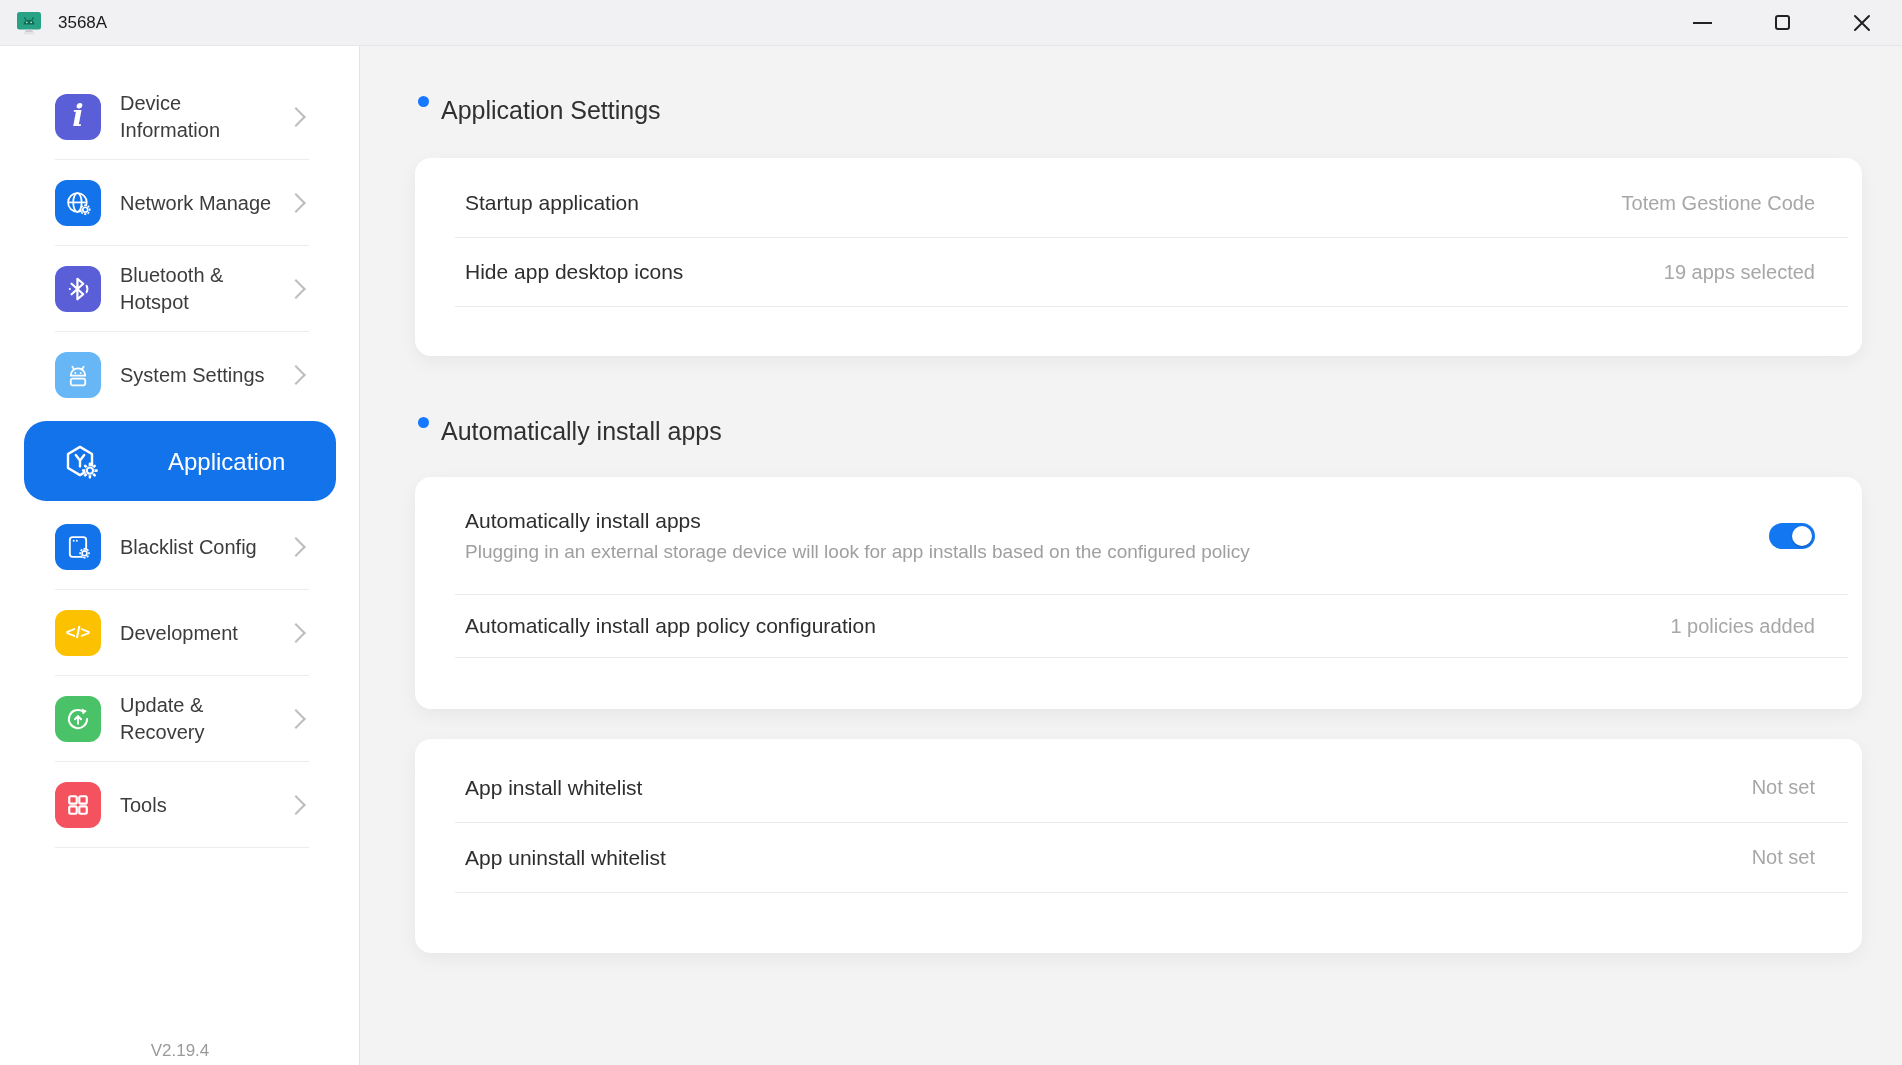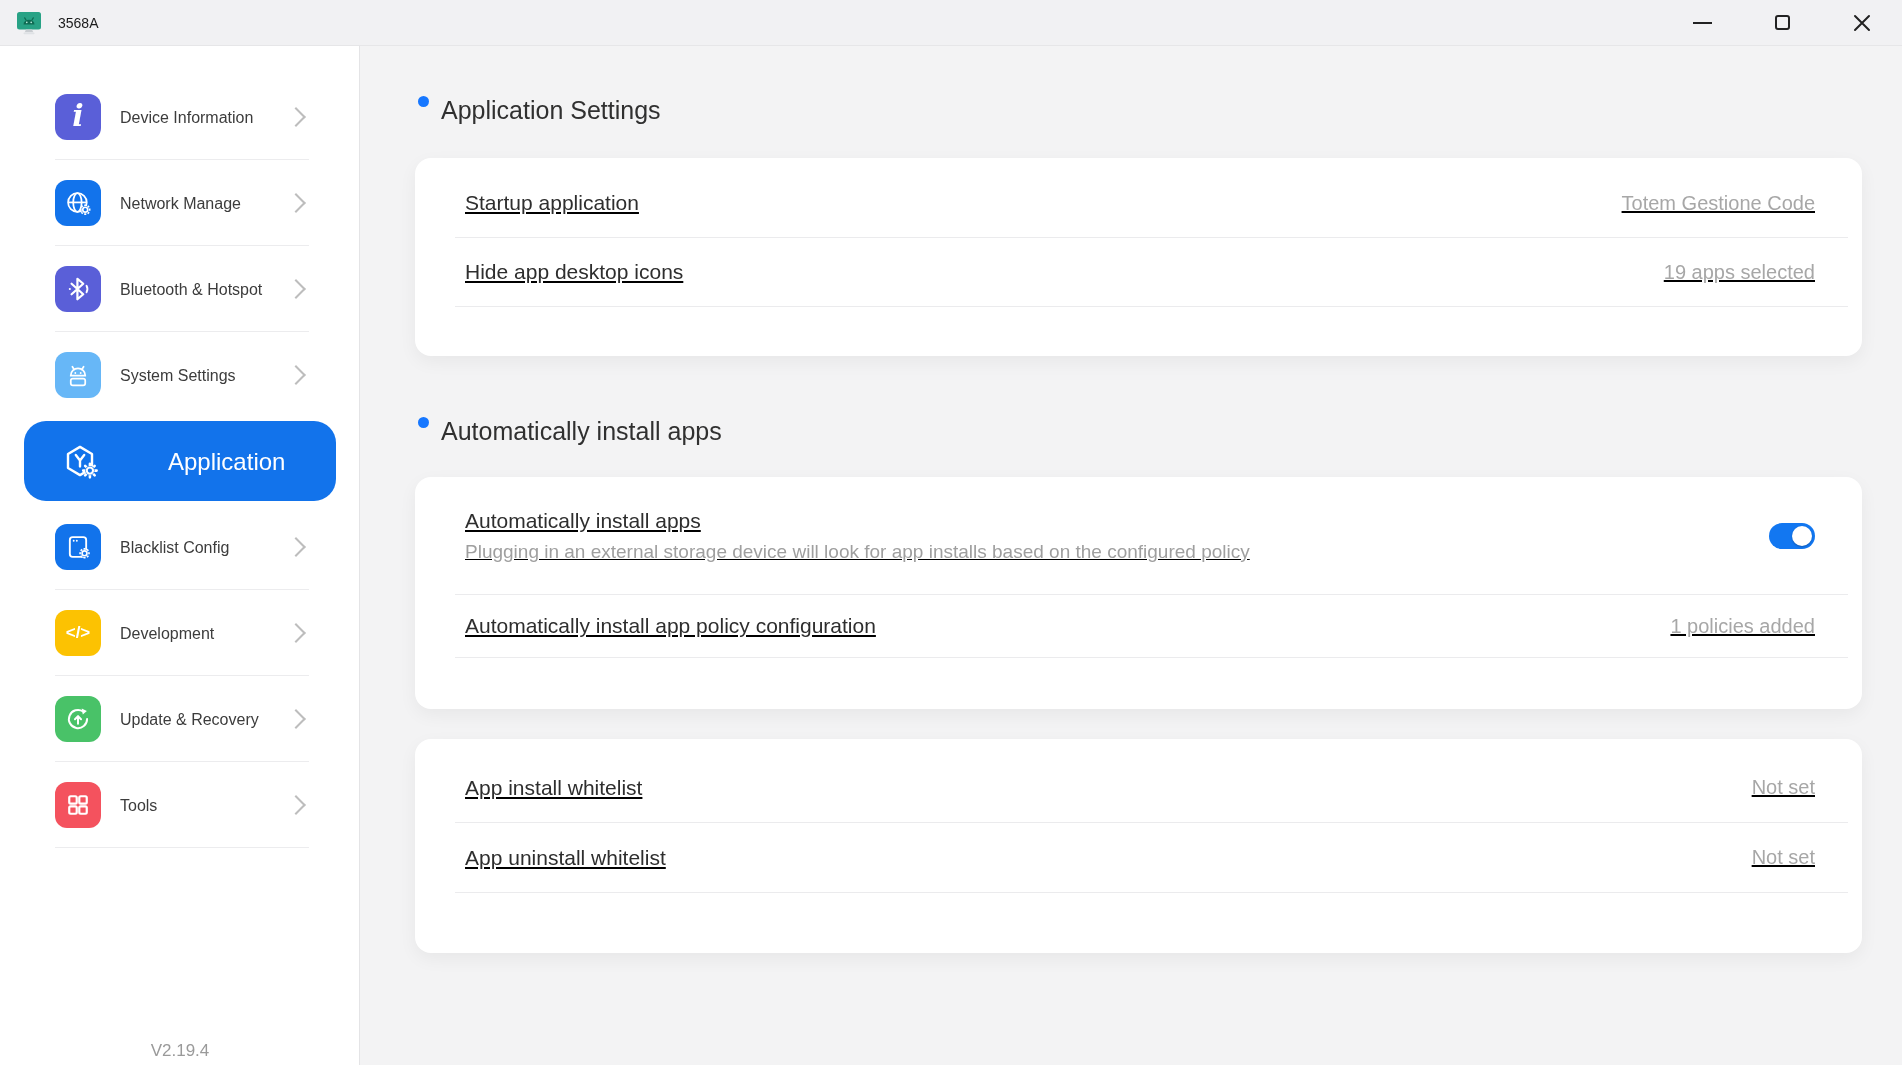--- a/index.html
+++ b/index.html
@@ -8,21 +8,21 @@
     background:#f3f3f4;font-family:"Liberation Sans",sans-serif;
     -webkit-font-smoothing:antialiased;
   }
   
   .titlebar{
     position:absolute;left:0;top:0;width:1902px;height:46px;
     background:#f1f1f3;border-bottom:1px solid #e6e6e8;
     display:flex;align-items:center;box-sizing:border-box;
   }
   .app-icon{width:30px;height:30px;margin-left:14px;display:flex;align-items:center;justify-content:center;}
-  .titlebar-title{margin-left:14px;font-size:14px;color:#1b1b1b;}
+  .titlebar-title{margin-left:14px;font-size:17px;color:#1b1b1b;}
   .win-controls{margin-left:auto;display:flex;align-items:center;height:100%;}
   .win-btn{width:80px;height:100%;display:flex;align-items:center;justify-content:center;cursor:default;}
   .glyph-min{display:block;width:19px;height:0;border-top:2px solid #222;}
   .glyph-max{display:block;width:15px;height:15px;border:2px solid #222;border-radius:3px;box-sizing:border-box;}
   
   .sidebar{
     position:absolute;left:0;top:46px;width:360px;height:1019px;
     background:#ffffff;border-right:1px solid #e4e4e6;box-sizing:border-box;
   }
   .side-list{padding-top:28px;}
@@ -31,21 +31,21 @@
     padding-left:55px;box-sizing:border-box;cursor:pointer;
   }
   .side-item.hasdiv::after{
     content:"";position:absolute;left:55px;right:50px;bottom:0;height:1px;background:#ececee;
   }
   .side-icon{
     width:46px;height:46px;border-radius:12px;flex:0 0 auto;
     display:flex;align-items:center;justify-content:center;position:relative;color:#fff;
   }
   .side-label{
-    margin-left:19px;width:160px;font-size:16px;line-height:27px;color:#3c3c3c;
+    margin-left:19px;width:160px;font-size:20px;line-height:27px;color:#3c3c3c;
   }
   .chevron{
     width:12px;height:12px;border-top:2px solid #bdbdbd;border-right:2px solid #bdbdbd;
     transform:rotate(45deg);margin-left:auto;margin-right:56px;flex:0 0 auto;
   }
   .bg-indigo{background:#5a5fd8;}
   .bg-blue{background:#1273eb;}
   .bg-yellow{background:#fcc202;}
   .bg-lightblue{background:#67b7f7;}
   .bg-green{background:#49c268;}
@@ -77,21 +77,21 @@
   .section-title{margin-left:12px;font-size:25px;color:#303030;}
   .card{
     margin-left:55px;margin-top:30px;width:1447px;background:#ffffff;
     border-radius:16px;box-shadow:0 6px 18px rgba(0,0,0,0.05);box-sizing:border-box;
   }
   .card.first{margin-top:32px;padding-top:11px;padding-bottom:49px;}
   .card.second{padding-bottom:51px;}
   .card.third{padding-top:14px;padding-bottom:60px;}
   .row{
     margin:0 14px 0 40px;height:68px;display:flex;align-items:center;
-    border-bottom:1px solid #ebebed;padding:0 33px 0 10px;cursor:pointer;text-decoration:underline;
+    border-bottom:1px solid #ebebed;padding:0 33px 0 10px;cursor:pointer;
   }
   .row.tall{height:117px;}
   .row.h62{height:62px;}
   .row.h69{height:69px;}
   .row-label{font-size:21px;color:#2e2e2e;}
   .row-value{margin-left:auto;font-size:20px;color:#a7a7a7;text-align:right;}
   .row-text-block{display:flex;flex-direction:column;justify-content:center;}
   .row-sub{margin-top:8px;font-size:19px;color:#9f9f9f;}
   
   .toggle{

